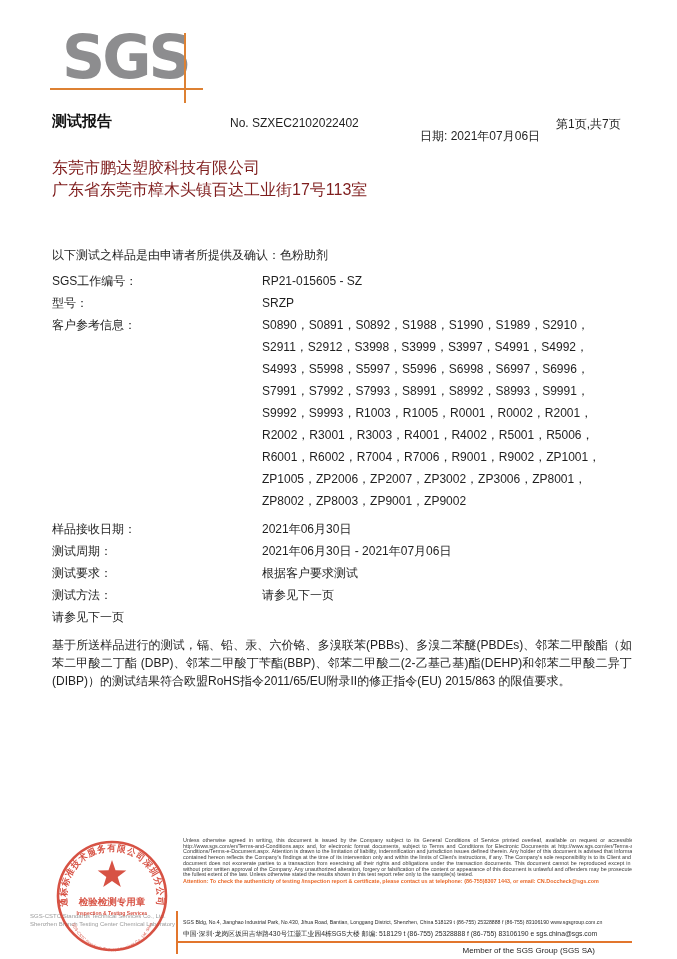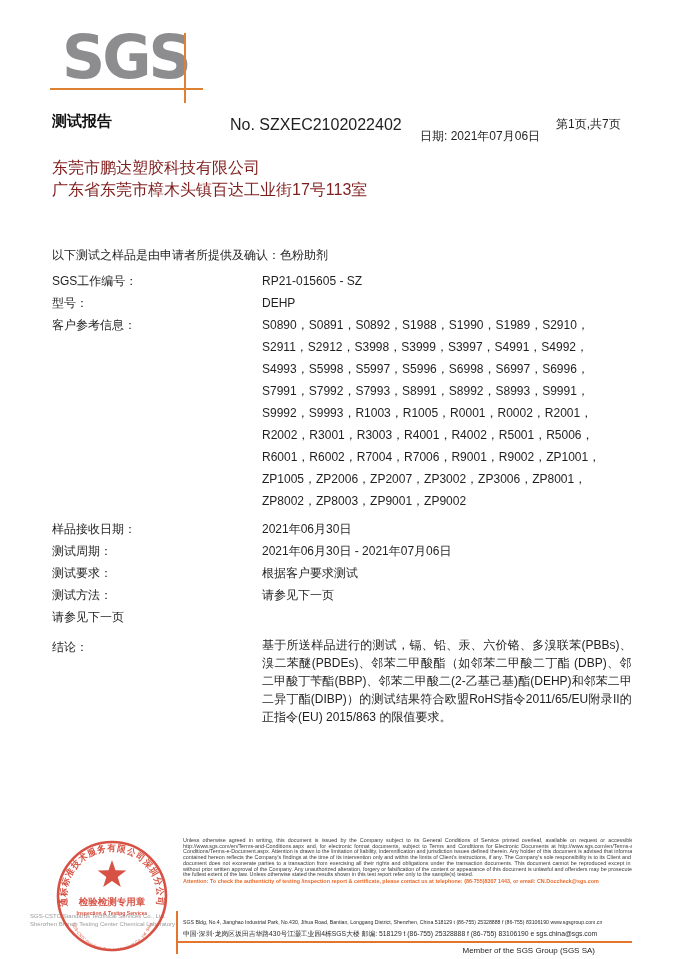--- a/index.html
+++ b/index.html
@@ -8,21 +8,21 @@
 
   
   .logo-text{position:absolute;left:62px;top:26px;font-size:60px;font-weight:bold;
              color:#8d8d8f;letter-spacing:-3px;line-height:62px;
              font-family:"DejaVu Sans","Liberation Sans",sans-serif;}
   .logo-hline{position:absolute;left:50px;top:88px;width:153px;height:2px;background:#dd8133;}
   .logo-vline{position:absolute;left:184px;top:33px;width:2px;height:70px;background:#dd8133;}
 
   
   .h-title{position:absolute;left:52px;top:112px;font-size:15px;font-weight:bold;color:#111;}
-  .h-no{position:absolute;left:230px;top:116px;font-size:16px;}
+  .h-no{position:absolute;left:230px;top:116px;font-size:12px;}
   .h-date{position:absolute;left:420px;top:128px;font-size:12px;}
   .h-page{position:absolute;left:556px;top:116px;font-size:12px;}
 
   .applicant{position:absolute;left:52px;top:157px;font-size:16px;line-height:22px;color:#7f1d1d;}
 
   .statement{position:absolute;left:52px;top:247px;font-size:12px;}
 
   
   .fields{position:absolute;left:52px;top:270px;width:592px;font-size:12px;line-height:22px;}
   .frow{display:flex;align-items:flex-start;gap:32px;}
@@ -70,21 +70,21 @@
 
   <div class="statement">以下测试之样品是由申请者所提供及确认：色粉助剂</div>
 
   <div class="fields">
     <div class="frow">
       <div class="flabel">SGS工作编号：</div>
       <div class="fvalue">RP21-015605 - SZ</div>
     </div>
     <div class="frow">
       <div class="flabel">型号：</div>
-      <div class="fvalue">DEHP</div>
+      <div class="fvalue">SRZP</div>
     </div>
     <div class="frow">
       <div class="flabel">客户参考信息：</div>
       <div class="fvalue pre">S0890，S0891，S0892，S1988，S1990，S1989，S2910，
 S2911，S2912，S3998，S3999，S3997，S4991，S4992，
 S4993，S5998，S5997，S5996，S6998，S6997，S6996，
 S7991，S7992，S7993，S8991，S8992，S8993，S9991，
 S9992，S9993，R1003，R1005，R0001，R0002，R2001，
 R2002，R3001，R3003，R4001，R4002，R5001，R5006，
 R6001，R6002，R7004，R7006，R9001，R9002，ZP1001，
@@ -104,21 +104,20 @@
       <div class="fvalue">根据客户要求测试</div>
     </div>
     <div class="frow">
       <div class="flabel">测试方法：</div>
       <div class="fvalue">请参见下一页</div>
     </div>
     <div class="frow">
       <div class="fvalue">请参见下一页</div>
     </div>
     <div class="frow mt8">
-      <div class="flabel">结论：</div>
       <div class="fvalue conclusion-text">基于所送样品进行的测试，镉、铅、汞、六价铬、多溴联苯(PBBs)、多溴二苯醚(PBDEs)、邻苯二甲酸酯（如邻苯二甲酸二丁酯 (DBP)、邻苯二甲酸丁苄酯(BBP)、邻苯二甲酸二(2-乙基己基)酯(DEHP)和邻苯二甲酸二异丁酯(DIBP)）的测试结果符合欧盟RoHS指令2011/65/EU附录II的修正指令(EU) 2015/863 的限值要求。</div>
     </div>
   </div>
 
   <div class="sgslab">
     <div>SGS-CSTC Standards Technical Services Co., Ltd.</div>
     <div>Shenzhen Branch Testing Center Chemical Laboratory</div>
   </div>
 
   <svg class="stamp" width="140" height="118" viewBox="0 0 140 118" opacity="0.88">

